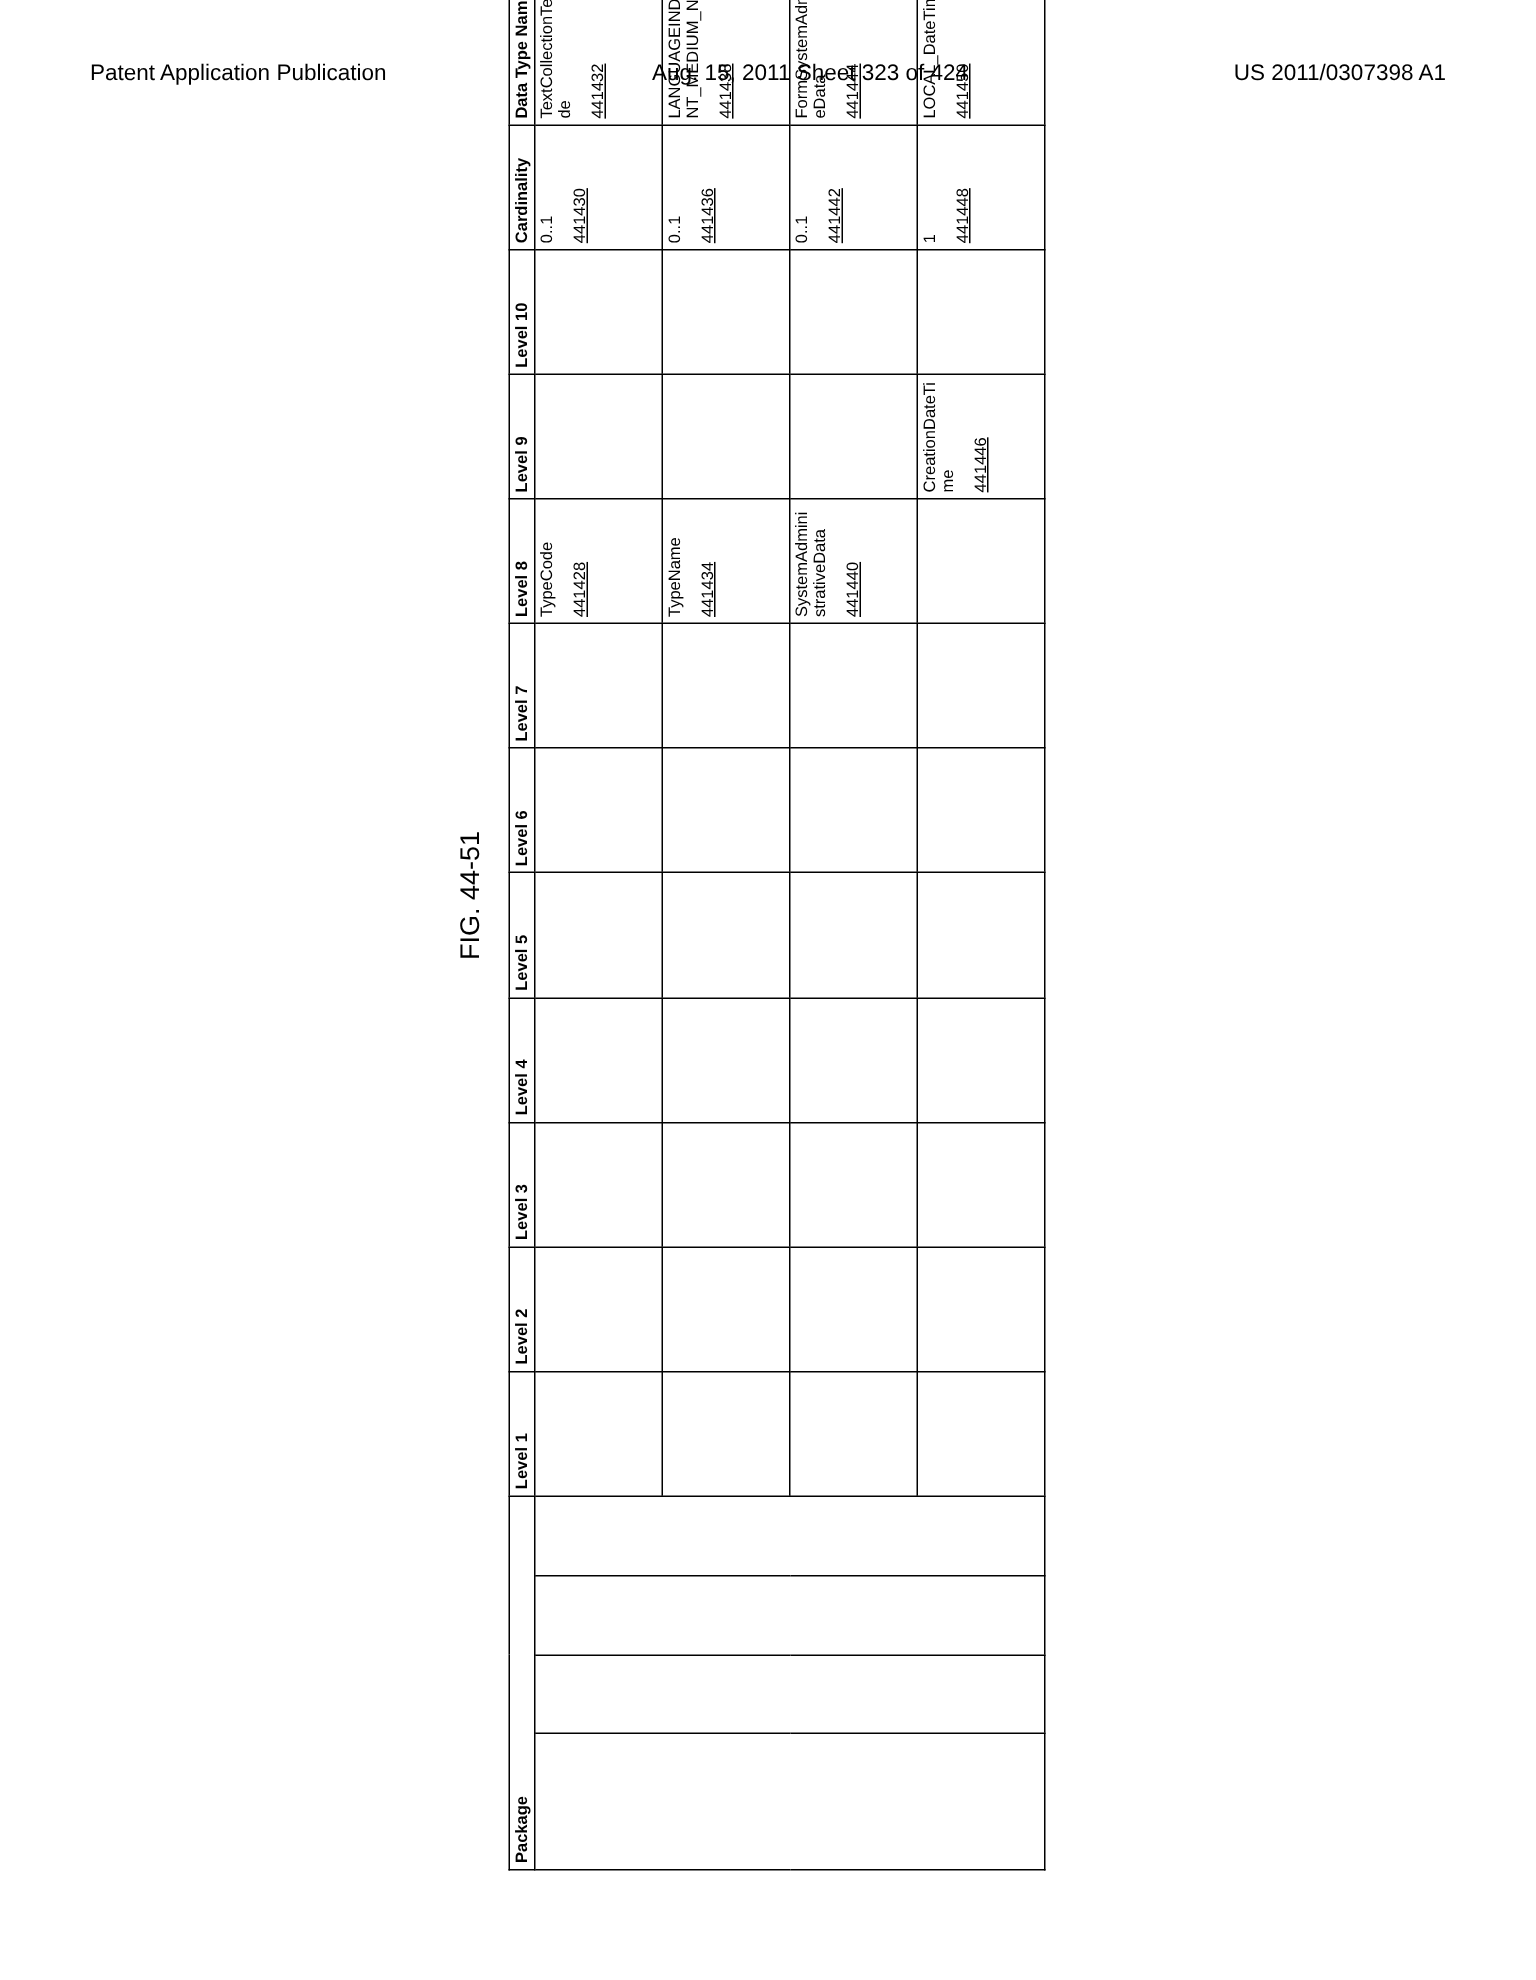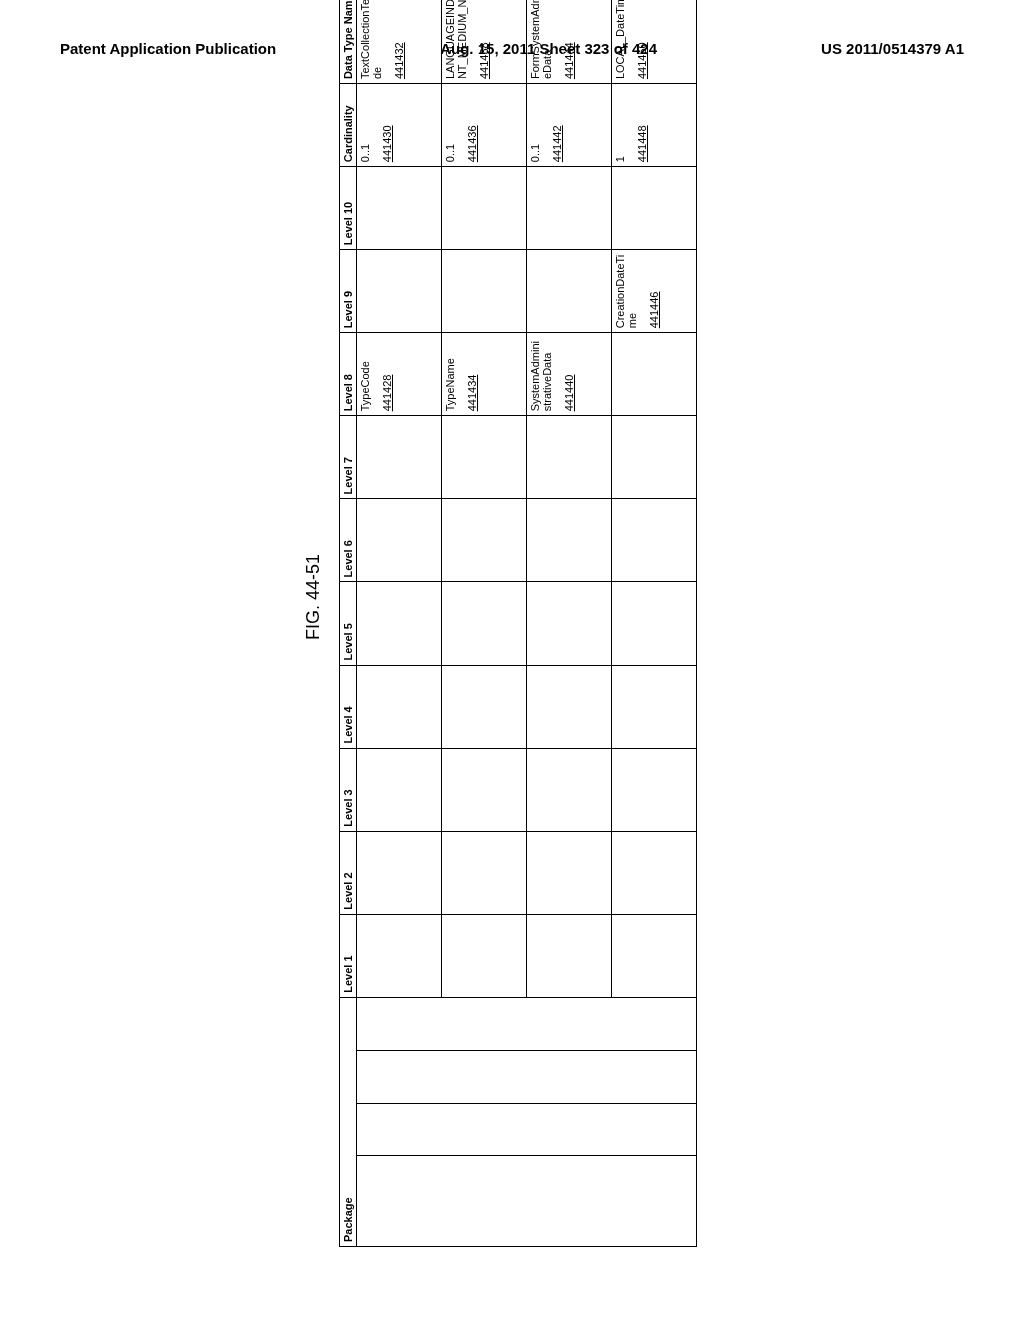--- a/index.html
+++ b/index.html
@@ -8,21 +8,21 @@
     background: #fff;
     width: 1024px;
     height: 1320px;
     position: relative;
     padding: 40px 60px;
   }
   .header {
     display: flex;
     justify-content: space-between;
     font-size: 15px;
-    font-weight: bold;
+    font-weight: normal;
     margin-bottom: 40px;
   }
   .figure-area {
     transform: rotate(-90deg);
     transform-origin: center center;
     position: absolute;
     top: 400px;
     left: -150px;
     width: 1300px;
   }
@@ -60,21 +60,21 @@
     margin-top: 10px;
   }
   .cellwrap { min-height: 80px; display: block; }
 </style>
 </head>
 <body>
 
 <div class="header">
   <span>Patent Application Publication</span>
   <span>Aug. 15, 2011  Sheet 323 of 424</span>
-  <span>US 2011/0514379 A1</span>
+  <span>US 2011/0307398 A1</span>
 </div>
 
 <div class="figure-area">
   <div class="fig-label">FIG. 44-51</div>
 
   <table>
     <colgroup>
       <col class="pkg">
         <col class="pkgsub">
         <col class="pkgsub">

